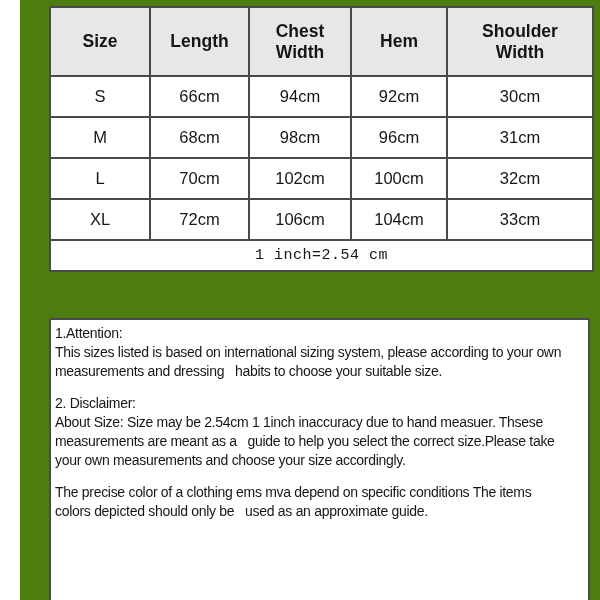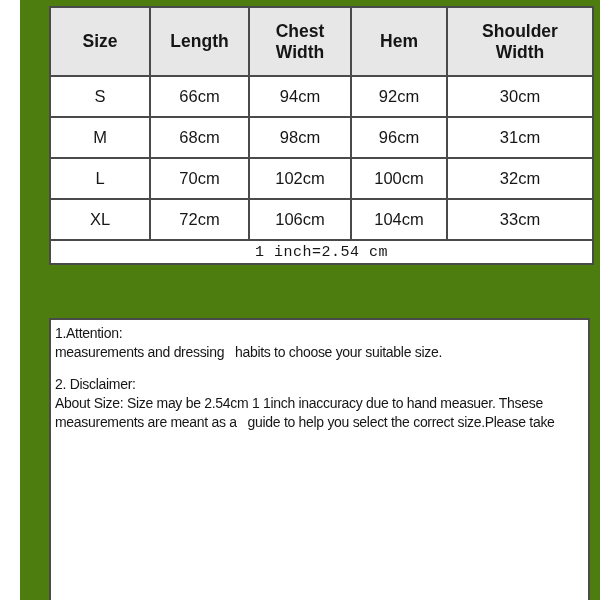--- a/index.html
+++ b/index.html
@@ -42,21 +42,21 @@
     line-height: 21px;
   }
   tr.data-row {
     height: 41px;
   }
   tr.data-row td {
     font-size: 16.5px;
     background: #ffffff;
   }
   tr.conversion-row {
-    height: 24px;
+    height: 31px;
   }
   tr.conversion-row td {
     font-family: "Liberation Mono", monospace;
     font-size: 15px;
     letter-spacing: 0.5px;
     background: #ffffff;
   }
   .notes-box {
     position: absolute;
     left: 29px;
@@ -133,26 +133,30 @@
       </tr>
       <tr class="conversion-row">
         <td colspan="5">1 inch=2.54 cm</td>
       </tr>
     </tbody>
   </table>
 
   <div class="notes-box">
     <div class="note-section">
       <div class="note-line">1.Attention:</div>
+      <div class="note-line">This sizes listed is based on international sizing system, please according to your own</div>
       <div class="note-line">measurements and dressing   habits to choose your suitable size.</div>
     </div>
     <div class="note-section">
       <div class="note-line">2. Disclaimer:</div>
       <div class="note-line">About Size: Size may be 2.54cm 1 1inch inaccuracy due to hand measuer. Thsese</div>
       <div class="note-line">measurements are meant as a   guide to help you select the correct size.Please take</div>
+      <div class="note-line">your own measurements and choose your size accordingly.</div>
     </div>
     <div class="note-section">
+      <div class="note-line">The precise color of a clothing ems mva depend on specific conditions The items</div>
+      <div class="note-line">colors depicted should only be   used as an approximate guide.</div>
     </div>
     <div class="note-section">
     </div>
   </div>
 
 </div>
 
 </body></html>

